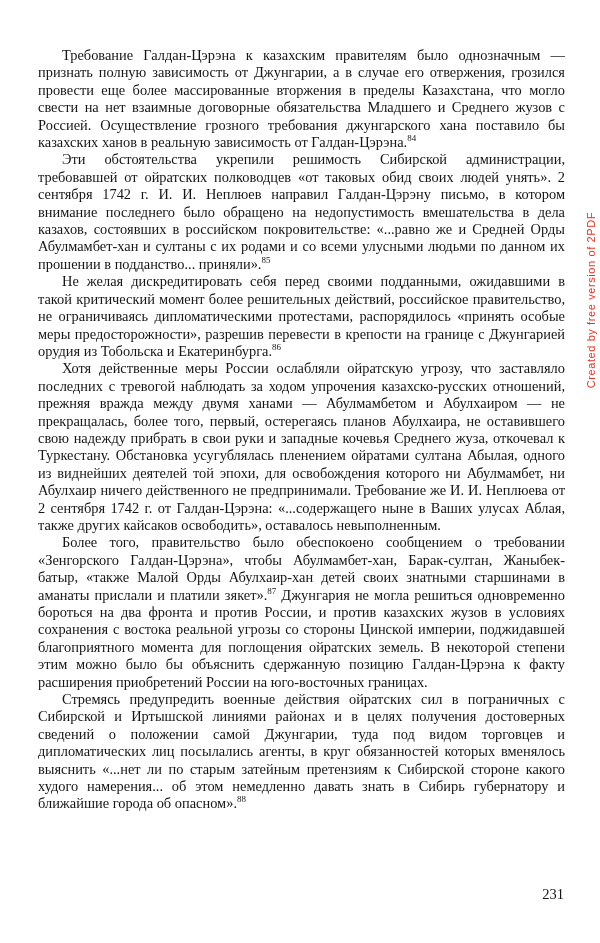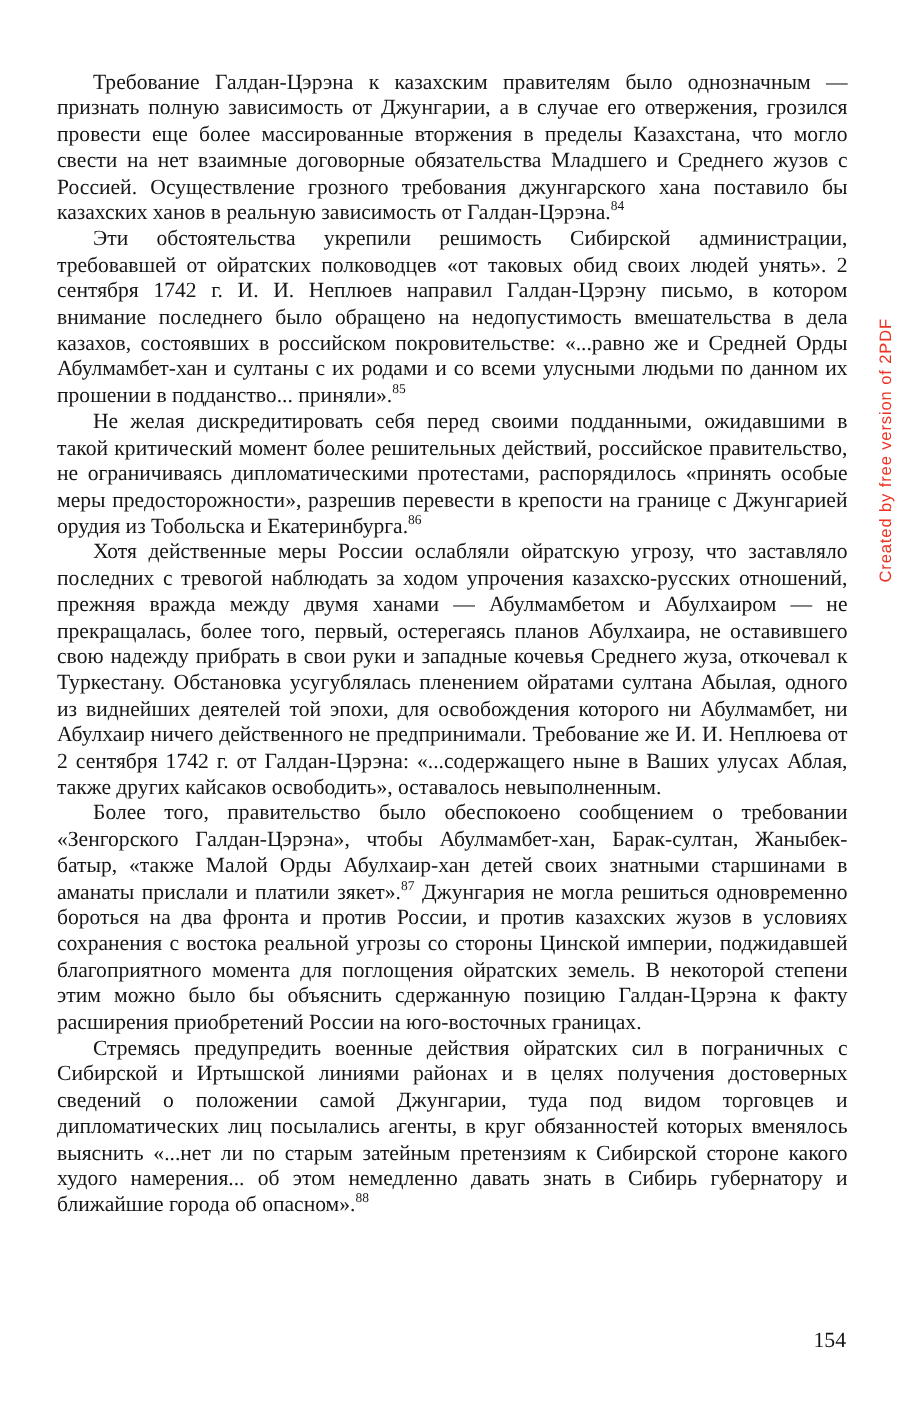--- a/index.html
+++ b/index.html
@@ -75,15 +75,15 @@
     <p class="para"><span>Хотя действенные меры России ослабляли ойратскую угрозу, что заставляло последних с тревогой наблюдать за ходом упрочения казахско-русских отношений, прежняя вражда между двумя ханами — Абулмамбетом и Абулхаиром — не прекращалась, более того, первый, остерегаясь планов Абулхаира, не оставившего свою надежду прибрать в свои руки и западные кочевья Среднего жуза, откочевал к Туркестану. Обстановка усугублялась пленением ойратами султана Абылая, одного из виднейших деятелей той эпохи, для освобождения которого ни Абулмамбет, ни Абулхаир ничего действенного не предпринимали. Требование же И. И. Неплюева от 2 сентября 1742 г. от Галдан-Цэрэна: «...содержащего ныне в Ваших улусах Аблая, также других кайсаков освободить», оставалось невыполненным.</span></p>
 
     <p class="para"><span>Более того, правительство было обеспокоено сообщением о требовании «Зенгорского Галдан-Цэрэна», чтобы Абулмамбет-хан, Барак-султан, Жаныбек-батыр, «также Малой Орды Абулхаир-хан детей своих знатными старшинами в аманаты прислали и платили зякет».</span><sup class="fnote">87</sup><span> Джунгария не могла решиться одновременно бороться на два фронта и против России, и против казахских жузов в условиях сохранения с востока реальной угрозы со стороны Цинской империи, поджидавшей благоприятного момента для поглощения ойратских земель. В некоторой степени этим можно было бы объяснить сдержанную позицию Галдан-Цэрэна к факту расширения приобретений России на юго-восточных границах.</span></p>
 
     <p class="para"><span>Стремясь предупредить военные действия ойратских сил в пограничных с Сибирской и Иртышской линиями районах и в целях получения достоверных сведений о положении самой Джунгарии, туда под видом торговцев и дипломатических лиц посылались агенты, в круг обязанностей которых вменялось выяснить «...нет ли по старым затейным претензиям к Сибирской стороне какого худого намерения... об этом немедленно давать знать в Сибирь губернатору и ближайшие города об опасном».</span><sup class="fnote">88</sup></p>
 
   </div>
 
   <div class="watermark">Created by free version of 2PDF</div>
 
-  <div class="page-number">154</div>
+  <div class="page-number">231</div>
 
 </div>
 
 </body></html>

